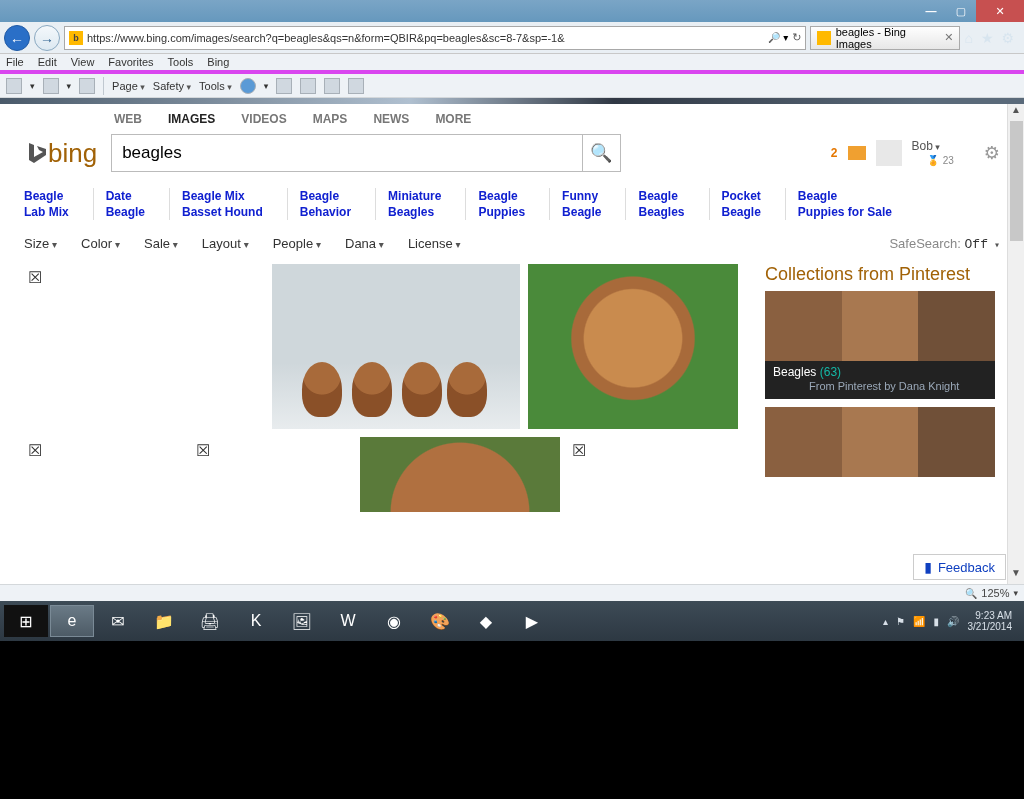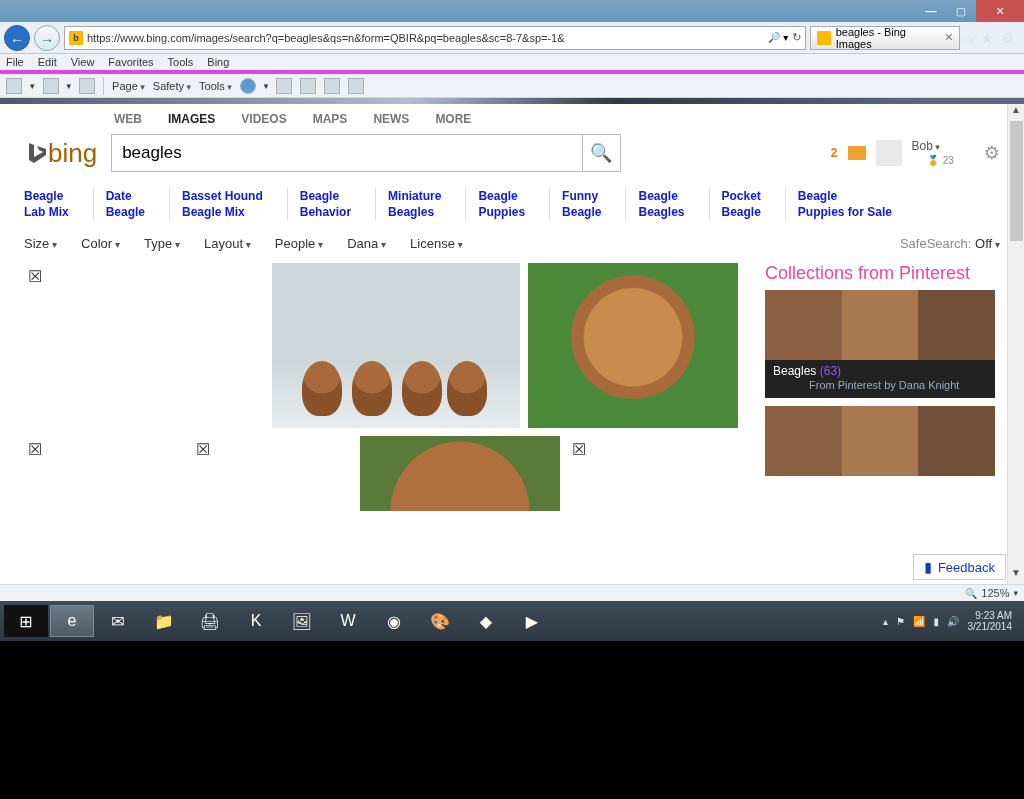--- a/index.html
+++ b/index.html
@@ -56,41 +56,41 @@
 .rewards{font-size:10px; color:#888;margin-left:16px;}
 
 .related { display:flex; gap:24px; padding:8px 24px 6px 24px; font-size:12px; font-weight:600; color:#1020d0;}
 .related .col { border-left:1px solid #ddd; padding-left:12px;}
 .related .col:first-child{border-left:0; padding-left:0;}
 .related .col div{ line-height:1.35;}
 
 .filters { display:flex; gap:24px; padding:10px 24px 12px 24px; font-size:13px; color:#333;}
 .filters .f::after{content:" ▾"; font-size:10px; color:#555;}
 .filters .safe{ margin-left:auto; color:#888;}
-.filters .safe .val{ color:#333;}
+.filters .safe .val{ color:#333;font-family:Liberation Mono, monospace;}
 
 .results { display:flex; padding:0 24px; gap:10px;}
 .imggrid { flex:1; display:flex; flex-wrap:wrap; gap:8px; align-content:flex-start;}
 .thumb { background:#eee; display:flex; align-items:center; justify-content:center; color:#666; font-size:10px; position:relative;}
 .thumb.broken{ width:240px; height:165px; background:#fff;}
 .thumb.broken::before{ content:"☒"; font-size:16px; color:#333; position:absolute; top:4px; left:4px;}
 .thumb.t1{ width:248px; height:165px; background: linear-gradient(#cfd7db 60%, #e8ecee); position:relative;}
 .thumb.t1 .dog{ position:absolute; bottom:12px; width:40px; height:55px; background:radial-gradient(circle at 50% 25%, #a86a3a 40%, #8a5028 42%); border-radius: 50% 50% 40% 40%;}
 .thumb.t2{ width:210px; height:165px; background: radial-gradient(circle at 50% 45%, #c98b4e 35%, #a86a3a 36% 44%, #4a8a3a 45%);}
 .thumb.t3{ width:200px; height:75px; background: radial-gradient(circle at 50% 100%, #b07040 55%, #5a7a3a 56%);}
 
 .side { width:235px;}
-.side h3{ font-size:18px; font-weight:400; color:#ec4899; margin-bottom:6px;}
+.side h3{ font-size:18px; font-weight:400; color:#a16207; margin-bottom:6px;}
 .pincard{ background:#222; margin-bottom:8px; width:230px;}
 .pincard .imgs{ display:flex; height:70px;}
 .pincard .imgs div{ flex:1; background:#8a6040;}
 .pincard .imgs div:nth-child(2){background:#a87850;}
 .pincard .imgs div:nth-child(3){background:#705038;}
 .pincard .cap{ padding:4px 8px 6px 8px; color:#fff; font-size:12px;}
-.pincard .cap .cnt{color:#8b5cf6;}
+.pincard .cap .cnt{color:#14b8a6;}
 .pincard .cap .sub{color:#9aa8b8; font-size:11px;padding-left:36px;}
 
 .feedback{ position:absolute; right:18px; bottom:4px; background:#fff; border:1px solid #ccc; padding:4px 10px; font-size:13px; color:#1040c0; display:flex; align-items:center; gap:6px;}
 .feedback::before{content:"▮"; color:#1040c0; font-size:14px;}
 
 .vscroll{ position:absolute; right:0; top:0; width:17px; height:100%; background:#f0f0f0; border-left:1px solid #ddd;}
 .vscroll .up, .vscroll .dn{ height:17px; text-align:center; font-size:10px; color:#555;}
 .vscroll .thumb{ position:absolute; top:17px; left:2px; width:13px; height:120px; background:#c8c8c8;}
 
 .zoomrow{ height:17px; background:#eef2f6; border-top:1px solid #d4d8db; display:flex; justify-content:flex-end; align-items:center; padding:0 6px; font-size:11px; color:#444; gap:4px;}
@@ -203,22 +203,22 @@
   <div class="related">
     <div class="col">
         <div><span>Beagle</span></div>
         <div><span>Lab Mix</span></div>
       </div>
     <div class="col">
         <div><span>Date</span></div>
         <div><span>Beagle</span></div>
       </div>
     <div class="col">
+        <div><span>Beagle Mix</span></div>
         <div><span>Basset Hound</span></div>
-        <div><span>Beagle Mix</span></div>
       </div>
     <div class="col">
         <div><span>Beagle</span></div>
         <div><span>Behavior</span></div>
       </div>
     <div class="col">
         <div><span>Miniature</span></div>
         <div><span>Beagles</span></div>
       </div>
     <div class="col">
@@ -239,21 +239,21 @@
       </div>
     <div class="col">
         <div><span>Beagle</span></div>
         <div><span>Puppies for Sale</span></div>
       </div>
   </div>
 
   <div class="filters">
     <span class="f">Size</span>
     <span class="f">Color</span>
-    <span class="f">Type</span>
+    <span class="f">Sale</span>
     <span class="f">Layout</span>
     <span class="f">People</span>
     <span class="f">Dana</span>
     <span class="f">License</span>
     <span class="safe"><span>SafeSearch:</span> <span class="val f">Off</span></span>
   </div>
 
   <div class="results">
     <div class="imggrid">
       <div class="thumb broken"></div>

